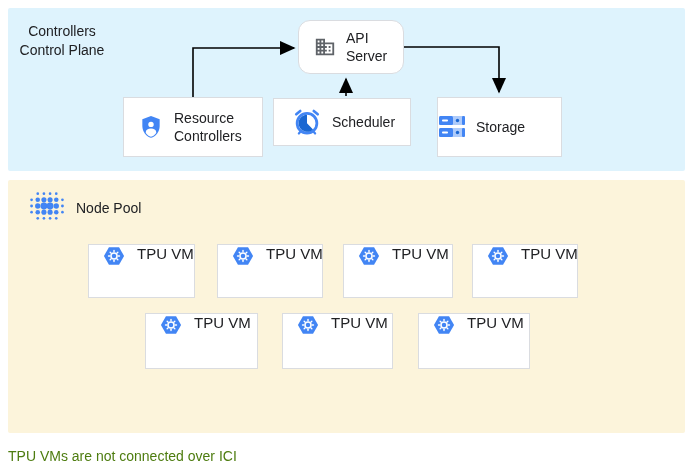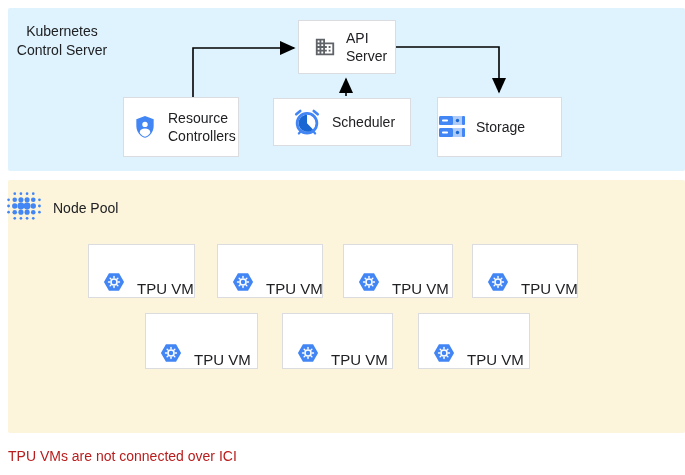--- a/index.html
+++ b/index.html
@@ -29,70 +29,70 @@
     position: absolute;
     background: #ffffff;
     border: 1px solid #dadce0;
     display: flex;
     align-items: center;
     z-index: 2;
   }
   .node-box .icon { flex: 0 0 auto; display: flex; align-items: center; justify-content: center; }
   .node-box .label { font-size: 14px; line-height: 1.3; color: #202124; }
 
-  #box-api-server            { left: 298px; top: 20px;  width: 98px;  height: 54px; padding-left: 15px; }
+  #box-api-server            { left: 298px; top: 20px;  width: 106px;  height: 54px; padding-left: 15px; border-radius: 12px; }
   #box-api-server .label     { margin-left: 10px; width: 50px; }
-  #box-resource-controllers  { left: 123px; top: 97px;  width: 116px; height: 60px; padding-left: 8px; }
+  #box-resource-controllers  { left: 123px; top: 97px;  width: 140px; height: 60px; padding-left: 14px; }
   #box-resource-controllers .label { margin-left: 10px; width: 84px; }
   #box-scheduler             { left: 273px; top: 98px;  width: 138px; height: 48px; padding-left: 18px; }
   #box-scheduler .label      { margin-left: 10px; white-space: nowrap; }
   #box-storage               { left: 437px; top: 97px;  width: 125px; height: 60px; }
   #box-storage .label        { margin-left: 10px; white-space: nowrap; }
 
   .tpu-box {
     position: absolute;
     background: #ffffff;
     border: 1px solid #dadce0;
     display: flex;
-    align-items: flex-end;
+    align-items: flex-start;
     padding-left: 14px;
     z-index: 2;
   }
   .tpu-box .label { margin-left: 12px; font-size: 15px; white-space: nowrap; color: #202124; }
 
   #tpu-1 { left: 88px;  top: 244px; width: 107px; height: 54px; }
   #tpu-2 { left: 217px; top: 244px; width: 106px; height: 54px; }
   #tpu-3 { left: 343px; top: 244px; width: 110px; height: 54px; }
   #tpu-4 { left: 472px; top: 244px; width: 106px; height: 54px; }
   #tpu-5 { left: 145px; top: 313px; width: 113px; height: 56px; }
   #tpu-6 { left: 282px; top: 313px; width: 111px; height: 56px; }
   #tpu-7 { left: 418px; top: 313px; width: 112px; height: 56px; }
 
   #control-plane-title {
     position: absolute; left: 14px; top: 22px; width: 96px;
     font-size: 14px; line-height: 1.35; text-align: center; z-index: 2;
   }
   #node-pool-header {
-    position: absolute; left: 5px; top: 188px; height: 40px;
+    position: absolute; left: 28px; top: 188px; height: 40px;
     display: flex; align-items: center; z-index: 2;
   }
   #node-pool-header .label { margin-left: 10px; font-size: 14px; }
 
   #bottom-caption {
     position: absolute; left: 8px; top: 448px;
-    font-size: 14px; color: #b91c1c; z-index: 2;
+    font-size: 14px; color: #4d7c0f; z-index: 2;
   }
 </style>
 </head>
 <body>
 
 <div class="zone zone-blue"></div>
 <div class="zone zone-yellow"></div>
 
-<div id="control-plane-title">Kubernetes Control Server</div>
+<div id="control-plane-title">Controllers Control Plane</div>
 
 <div id="node-pool-header">
   <span class="icon">
     <svg width="38" height="38" viewBox="0 0 40 40" fill="#4285f4">
       <circle cx="10.25" cy="7" r="1.4"></circle>
         <circle cx="16.75" cy="7" r="1.4"></circle>
         <circle cx="23.25" cy="7" r="1.4"></circle>
         <circle cx="29.75" cy="7" r="1.4"></circle>
       <circle cx="3.75" cy="13.5" r="1.4"></circle>
         <circle cx="10.25" cy="13.5" r="2.4"></circle>

